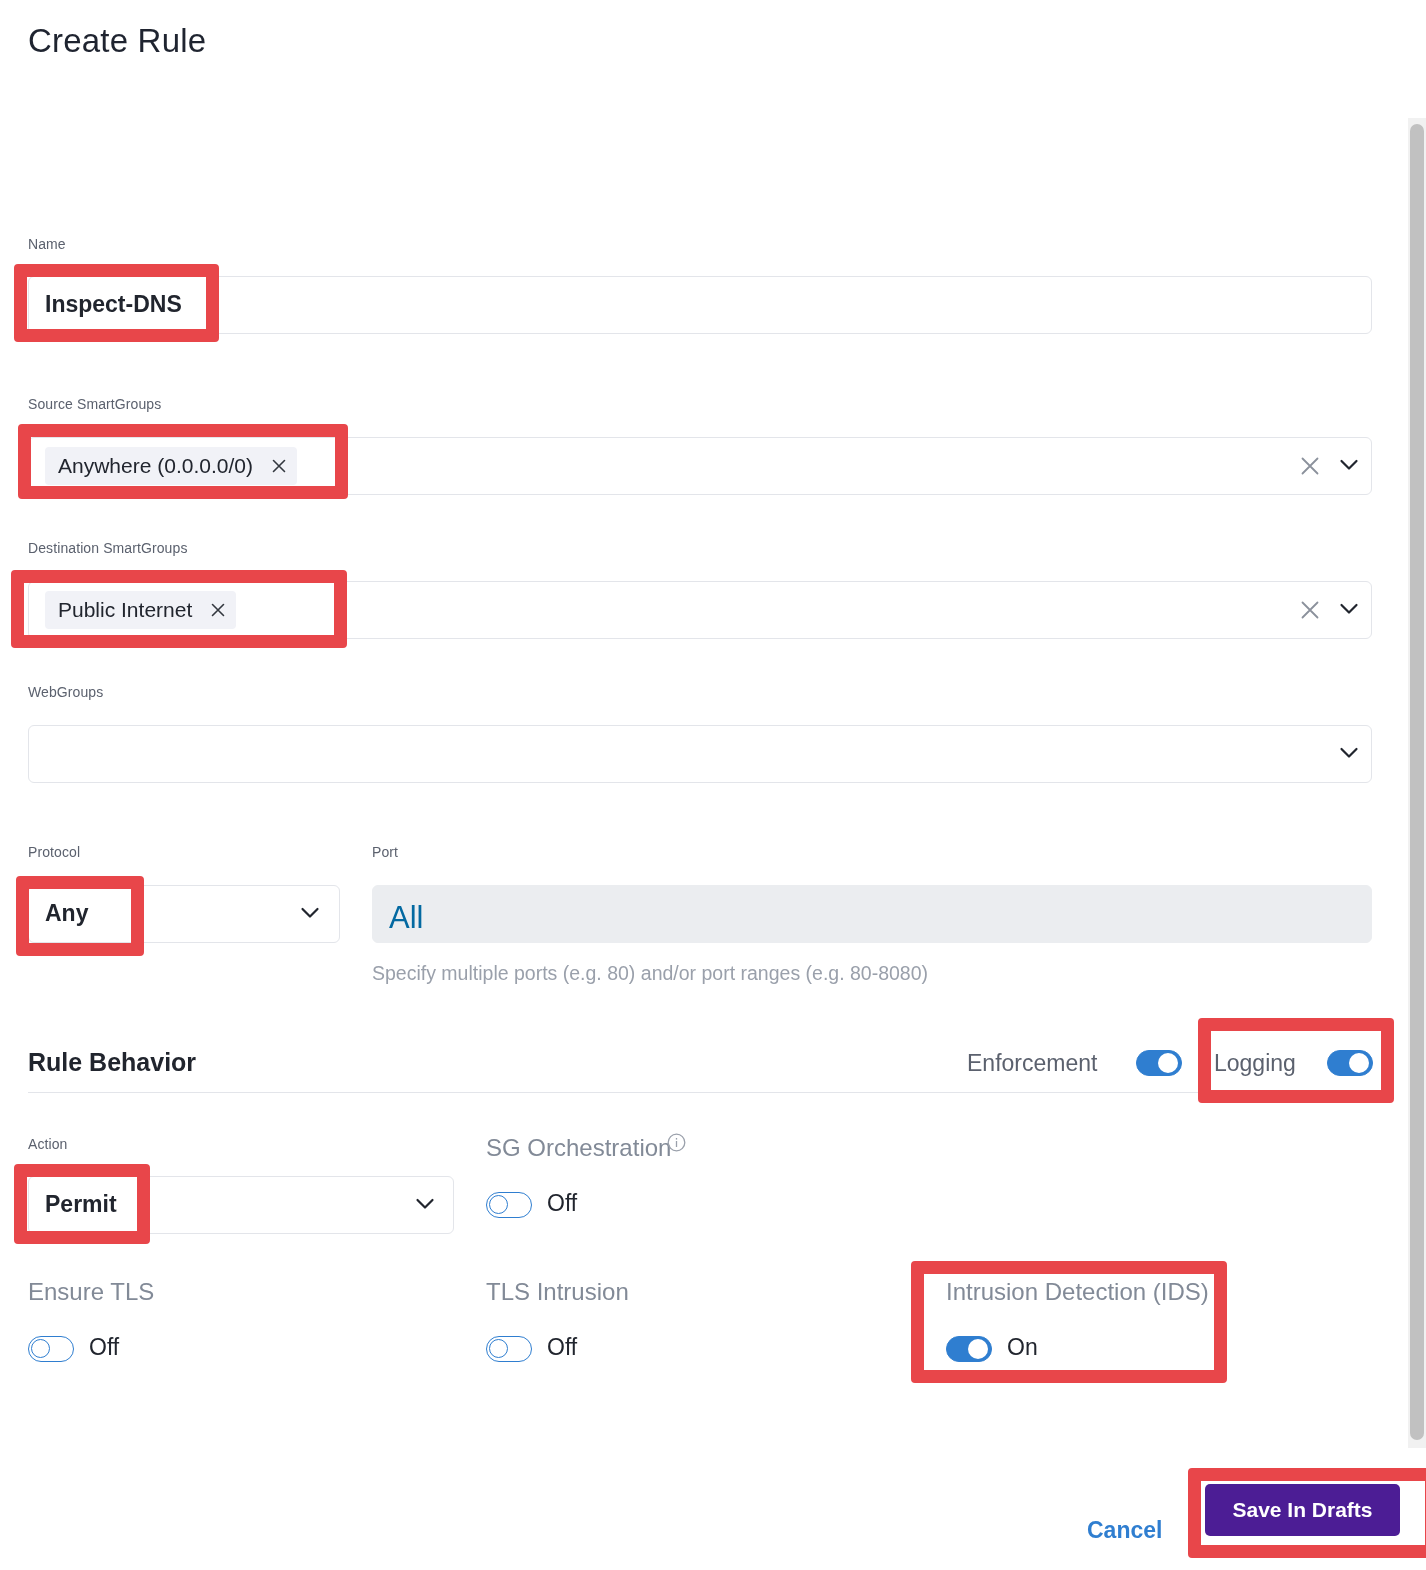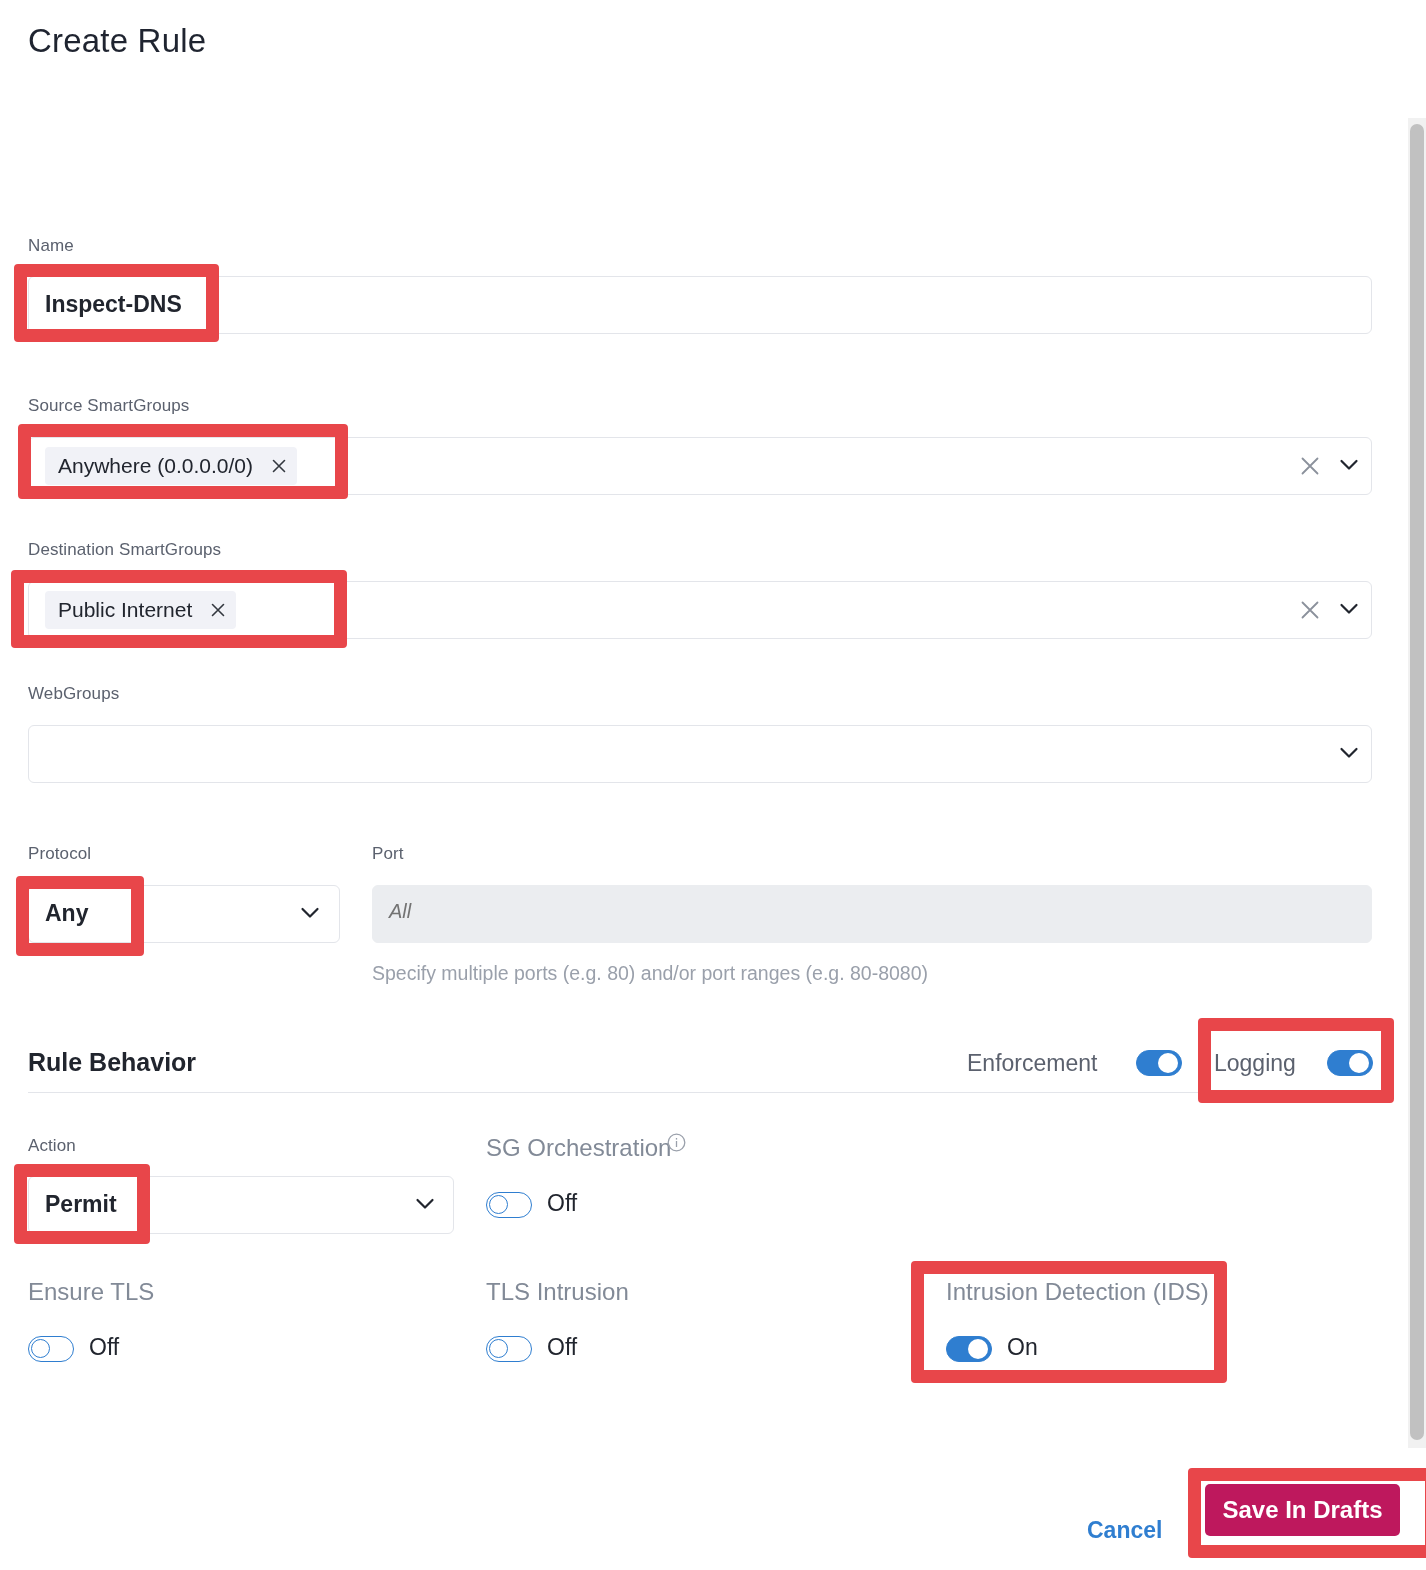--- a/index.html
+++ b/index.html
@@ -35,35 +35,35 @@
     width: 22px; height: 20px; flex: 0 0 auto;
     margin-right: 14px; position: relative; top: 1px;
   }
   .warn-text {
     font-size: 23px; color: #6b6226; letter-spacing: .1px;
   }
 
   
   .field-label {
     position: absolute;
-    font-size: 17px; color: #5b616e; letter-spacing: .1px;
+    font-size: 14px; color: #5b616e; letter-spacing: .1px;
   }
   .input-box {
     position: absolute;
     background: #fff;
     border: 1px solid #e3e5ea;
     border-radius: 6px;
   }
   .input-value {
     position: absolute;
     font-size: 23px; color: #21252e; font-weight: bold;
   }
   .placeholder-text {
     position: absolute;
-    font-size: 20px; color: #737373; font-style: italic;
+    font-size: 31px; color: #0369a1;
   }
 
   
   .chip {
     position: absolute;
     display: inline-flex; align-items: center;
     height: 38px;
     background: #f1f2f7;
     border-radius: 4px;
     padding: 0 10px 0 13px;
@@ -153,24 +153,24 @@
 
   
   .btn-cancel {
     position: absolute;
     font-size: 23px; font-weight: 700; color: #2f7ed0;
     background: none; border: none; cursor: pointer;
     font-family: "Liberation Sans", sans-serif;
   }
   .btn-primary {
     position: absolute;
-    background: #be185d;
+    background: #4c1d95;
     color: #fff;
     border: none; border-radius: 5px;
-    font-size: 24px; font-weight: 700;
+    font-size: 21px; font-weight: 700;
     font-family: "Liberation Sans", sans-serif;
     cursor: pointer;
     display: flex; align-items: center; justify-content: center;
   }
 
   
   .scroll-track {
     position: absolute;
     right: 0; top: 118px;
     width: 18px; height: 1330px;

